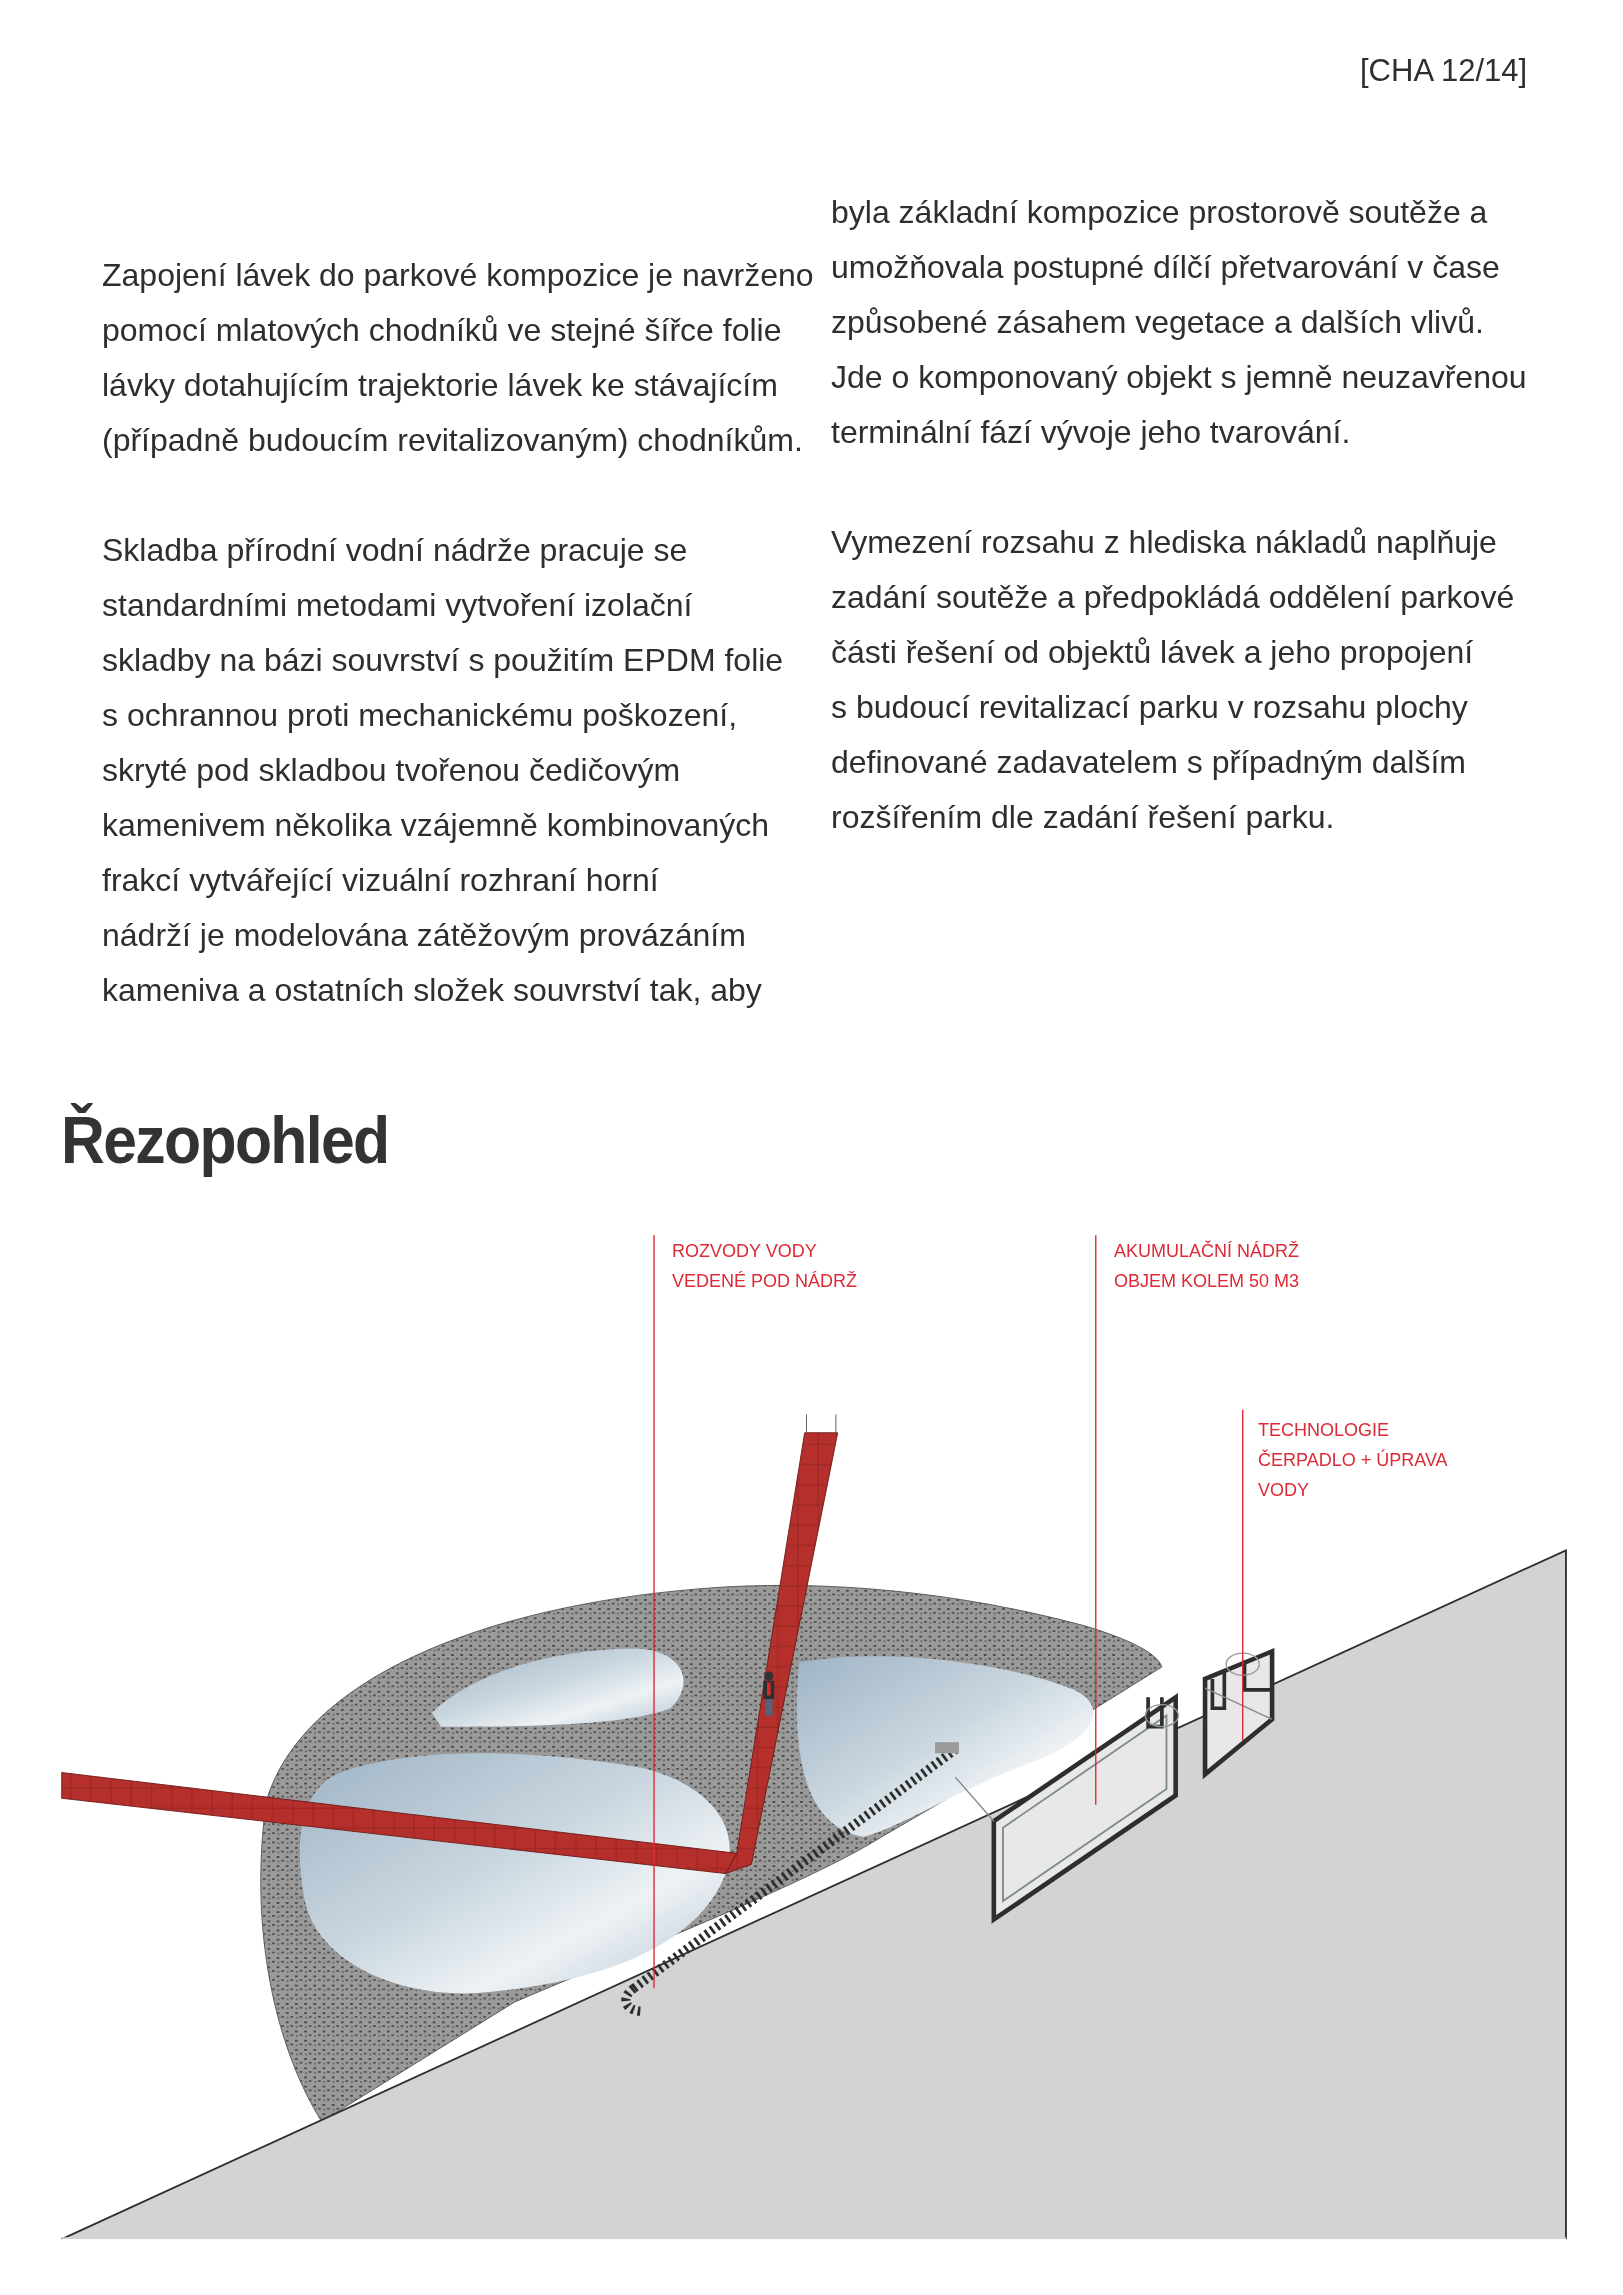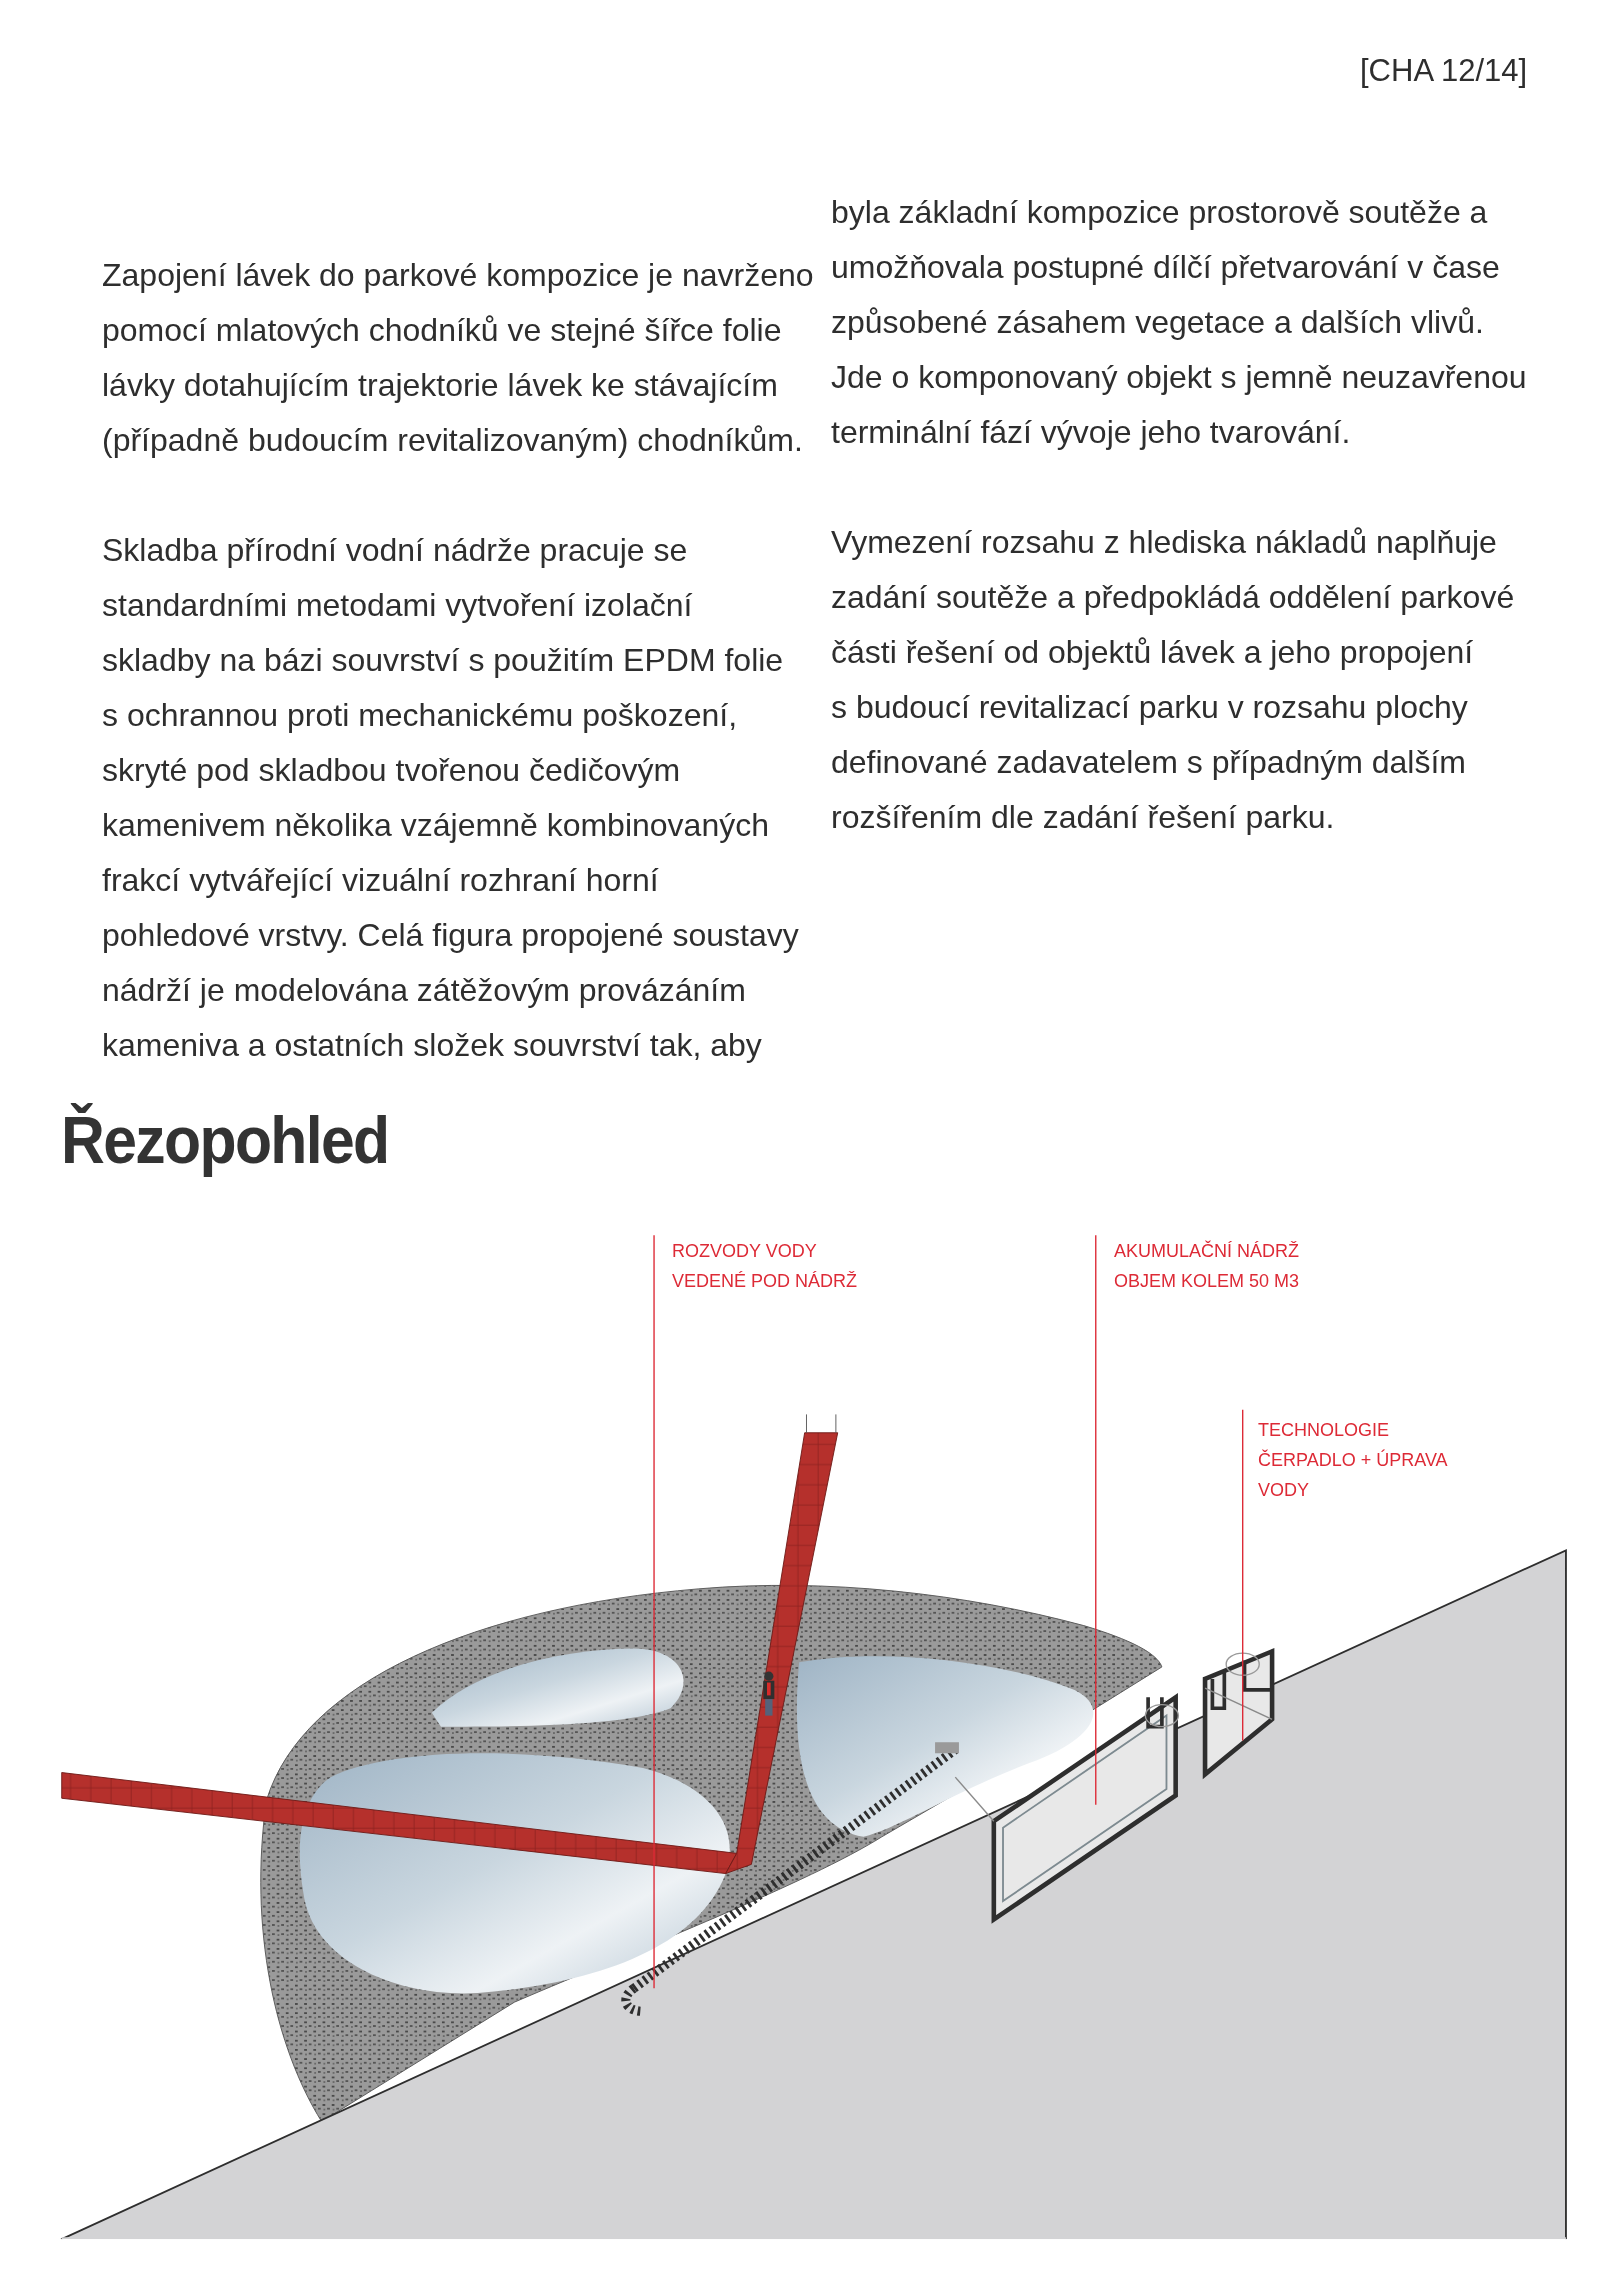--- a/index.html
+++ b/index.html
@@ -34,21 +34,20 @@
     <p>(případně budoucím revitalizovaným) chodníkům.</p>
   </div>
   <div class="para">
     <p>Skladba přírodní vodní nádrže pracuje se</p>
     <p>standardními metodami vytvoření izolační</p>
     <p>skladby na bázi souvrství s použitím EPDM folie</p>
     <p>s ochrannou proti mechanickému poškození,</p>
     <p>skryté pod skladbou tvořenou čedičovým</p>
     <p>kamenivem několika vzájemně kombinovaných</p>
     <p>frakcí vytvářející vizuální rozhraní horní</p>
-    <p>pohledové vrstvy. Celá figura propojené soustavy</p>
     <p>nádrží je modelována zátěžovým provázáním</p>
     <p>kameniva a ostatních složek souvrství tak, aby</p>
   </div>
 </div>
 
 <div class="col col-right">
   <div class="para">
     <p>byla základní kompozice prostorově soutěže a</p>
     <p>umožňovala postupné dílčí přetvarování v čase</p>
     <p>způsobené zásahem vegetace a dalších vlivů.</p>

